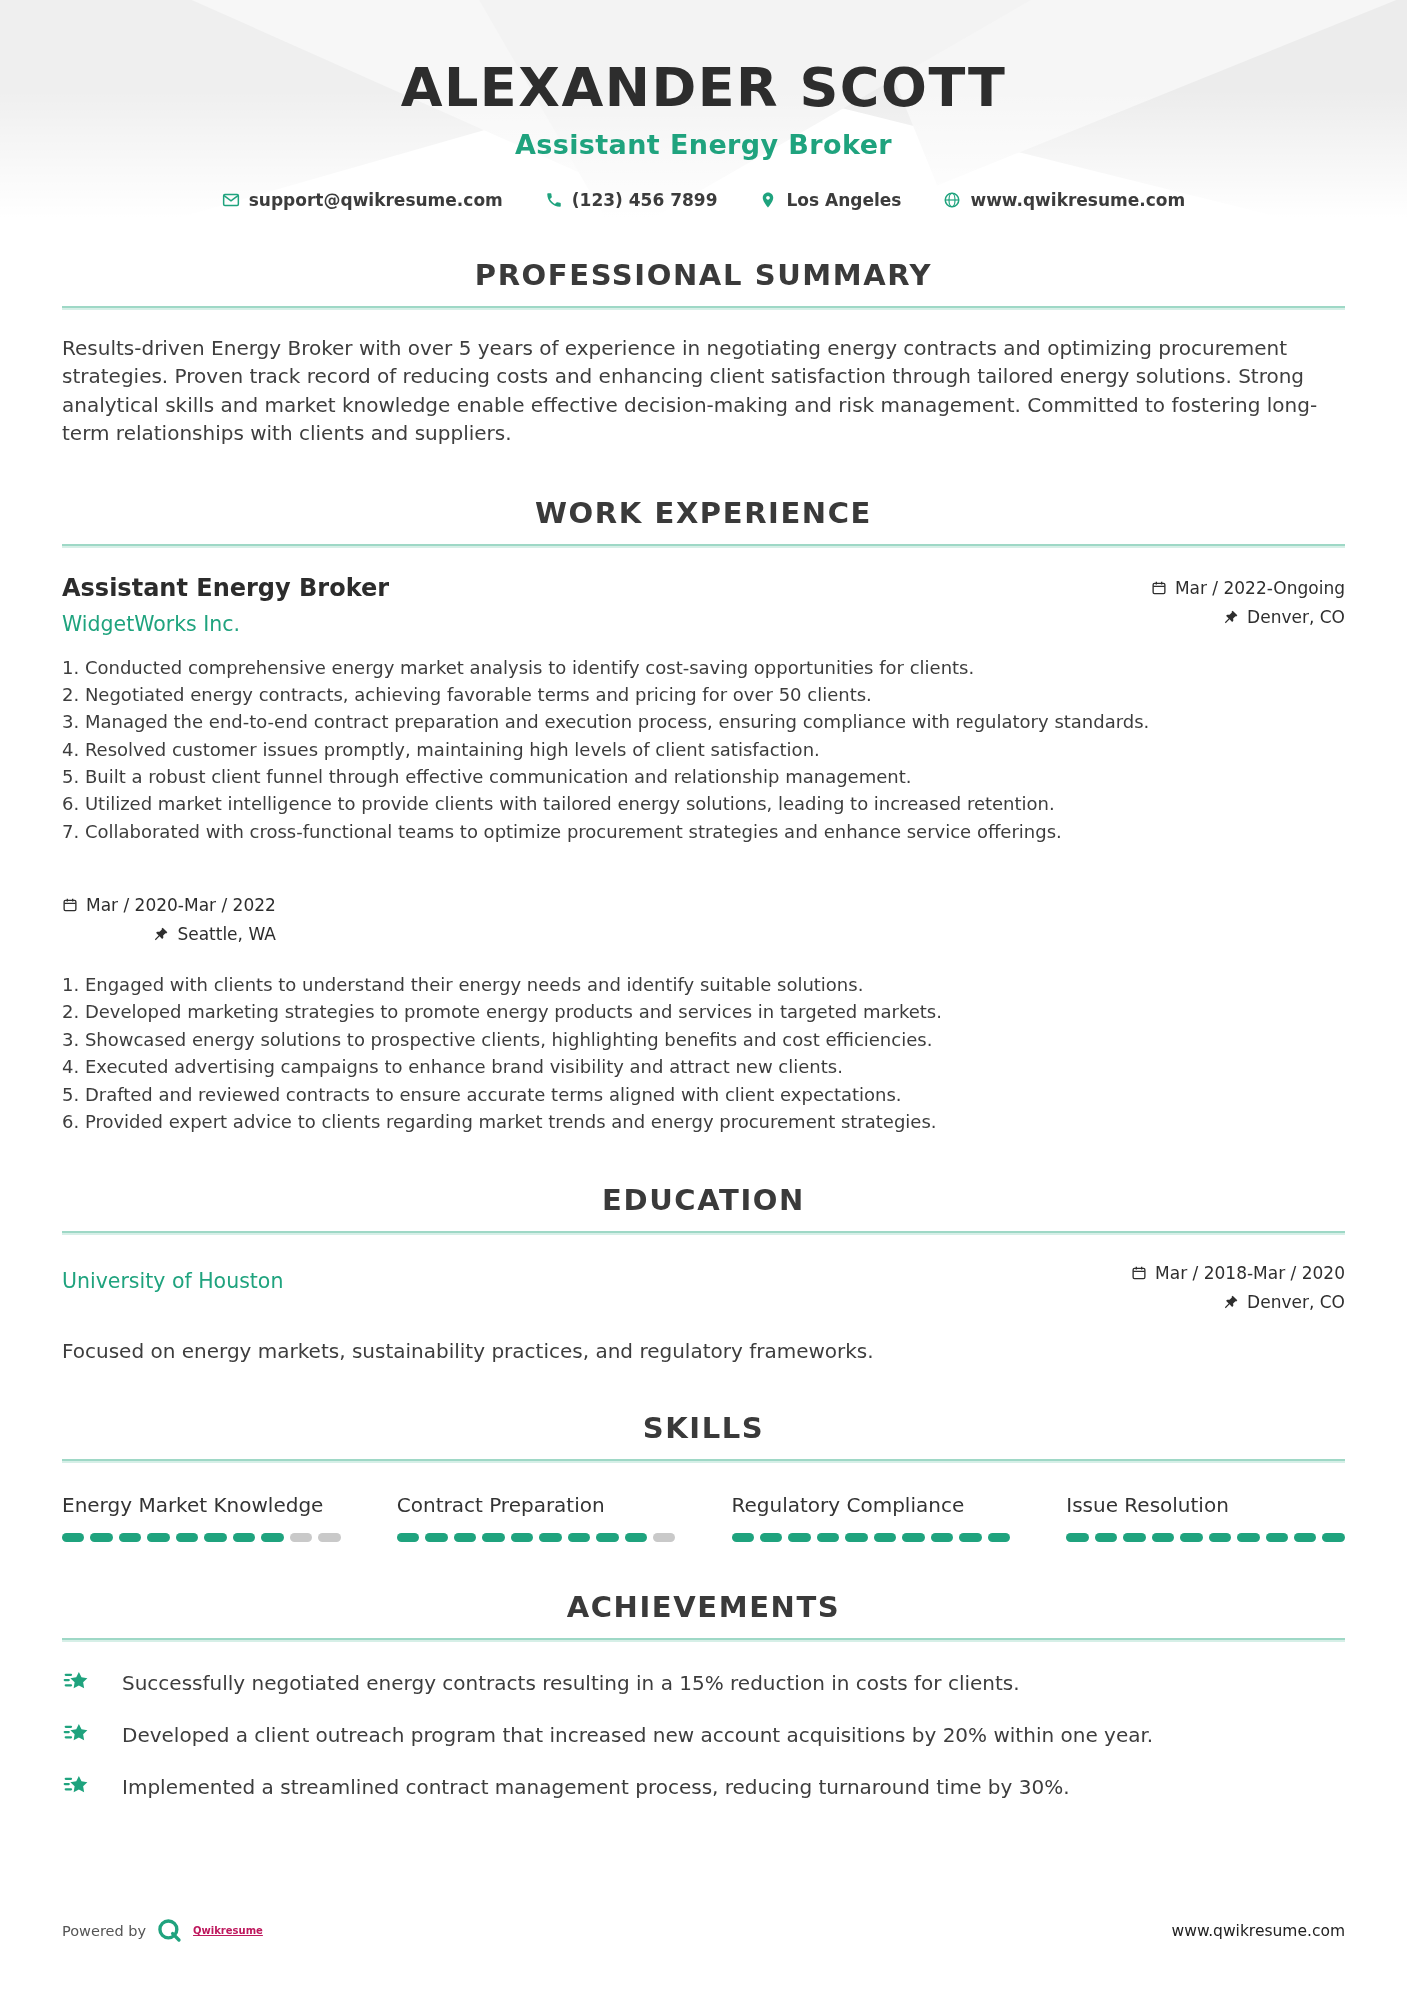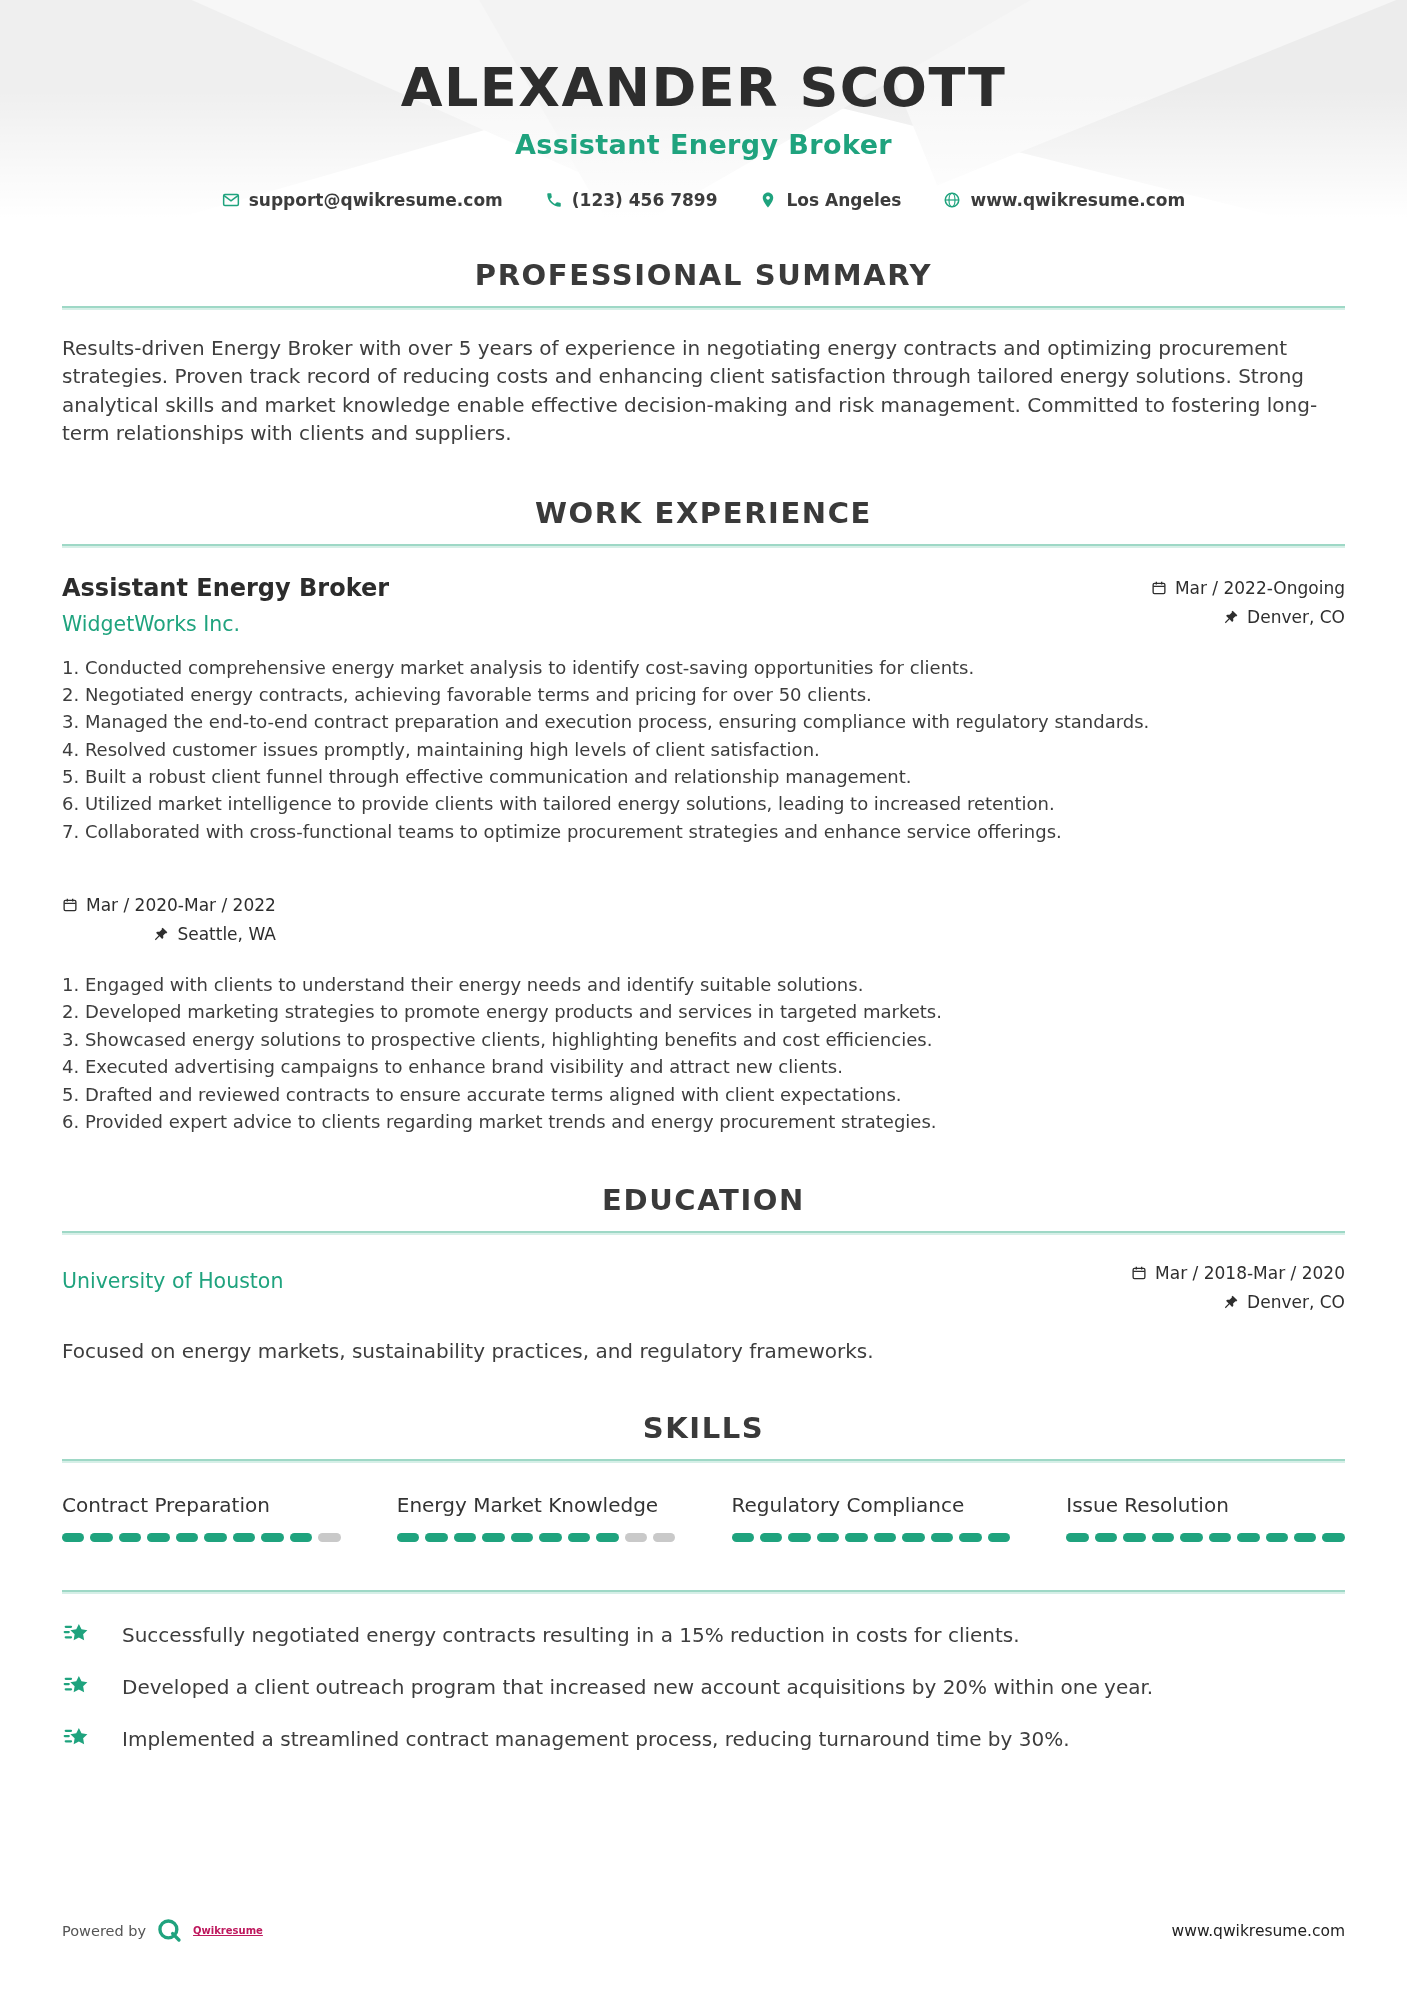--- a/index.html
+++ b/index.html
@@ -244,46 +244,46 @@
         </div>
         <p class="edu-desc">Focused on energy markets, sustainability practices, and regulatory frameworks.</p>
       </div>
     </section>
 
     <section class="section">
       <h2 class="section-heading">SKILLS</h2>
       <div class="section-rule"></div>
       <div class="skills-grid" id="skills-grid">
           <div class="skill">
+            <div class="skill-name">Energy Market Knowledge</div>
+            <div class="skill-bar">
+              <span class="seg seg-filled"></span>
+              <span class="seg seg-filled"></span>
+              <span class="seg seg-filled"></span>
+              <span class="seg seg-filled"></span>
+              <span class="seg seg-filled"></span>
+              <span class="seg seg-filled"></span>
+              <span class="seg seg-filled"></span>
+              <span class="seg seg-filled"></span>
+              <span class="seg seg-empty"></span>
+              <span class="seg seg-empty"></span>
+            </div>
+          </div>
+          <div class="skill">
             <div class="skill-name">Contract Preparation</div>
             <div class="skill-bar">
               <span class="seg seg-filled"></span>
               <span class="seg seg-filled"></span>
               <span class="seg seg-filled"></span>
               <span class="seg seg-filled"></span>
               <span class="seg seg-filled"></span>
               <span class="seg seg-filled"></span>
               <span class="seg seg-filled"></span>
               <span class="seg seg-filled"></span>
               <span class="seg seg-filled"></span>
-              <span class="seg seg-empty"></span>
-            </div>
-          </div>
-          <div class="skill">
-            <div class="skill-name">Energy Market Knowledge</div>
-            <div class="skill-bar">
-              <span class="seg seg-filled"></span>
-              <span class="seg seg-filled"></span>
-              <span class="seg seg-filled"></span>
-              <span class="seg seg-filled"></span>
-              <span class="seg seg-filled"></span>
-              <span class="seg seg-filled"></span>
-              <span class="seg seg-filled"></span>
-              <span class="seg seg-filled"></span>
-              <span class="seg seg-empty"></span>
               <span class="seg seg-empty"></span>
             </div>
           </div>
           <div class="skill">
             <div class="skill-name">Regulatory Compliance</div>
             <div class="skill-bar">
               <span class="seg seg-filled"></span>
               <span class="seg seg-filled"></span>
               <span class="seg seg-filled"></span>
               <span class="seg seg-filled"></span>
@@ -307,20 +307,21 @@
               <span class="seg seg-filled"></span>
               <span class="seg seg-filled"></span>
               <span class="seg seg-filled"></span>
               <span class="seg seg-filled"></span>
             </div>
           </div>
         </div>
     </section>
 
     <section class="section">
+      <h2 class="section-heading">ACHIEVEMENTS</h2>
       <div class="section-rule"></div>
       <div class="achievements-list" id="achievements-list">
           <div class="achievement">
             <span class="icon achievement-icon">
               <svg viewBox="0 0 24 24">
                 <path fill="currentColor" d="M13.5 3.2l2.1 4.25 4.7.68-3.4 3.31.8 4.67-4.2-2.2-4.2 2.2.8-4.67-3.4-3.31 4.7-.68z"></path>
                 <path d="M3 5.4h4.2M2.2 9.6h3.2M3 13.8h4.2" stroke="currentColor" stroke-width="1.8" stroke-linecap="round" fill="none"></path>
               </svg>
             </span>
             <span>Successfully negotiated energy contracts resulting in a 15% reduction in costs for clients.</span>

